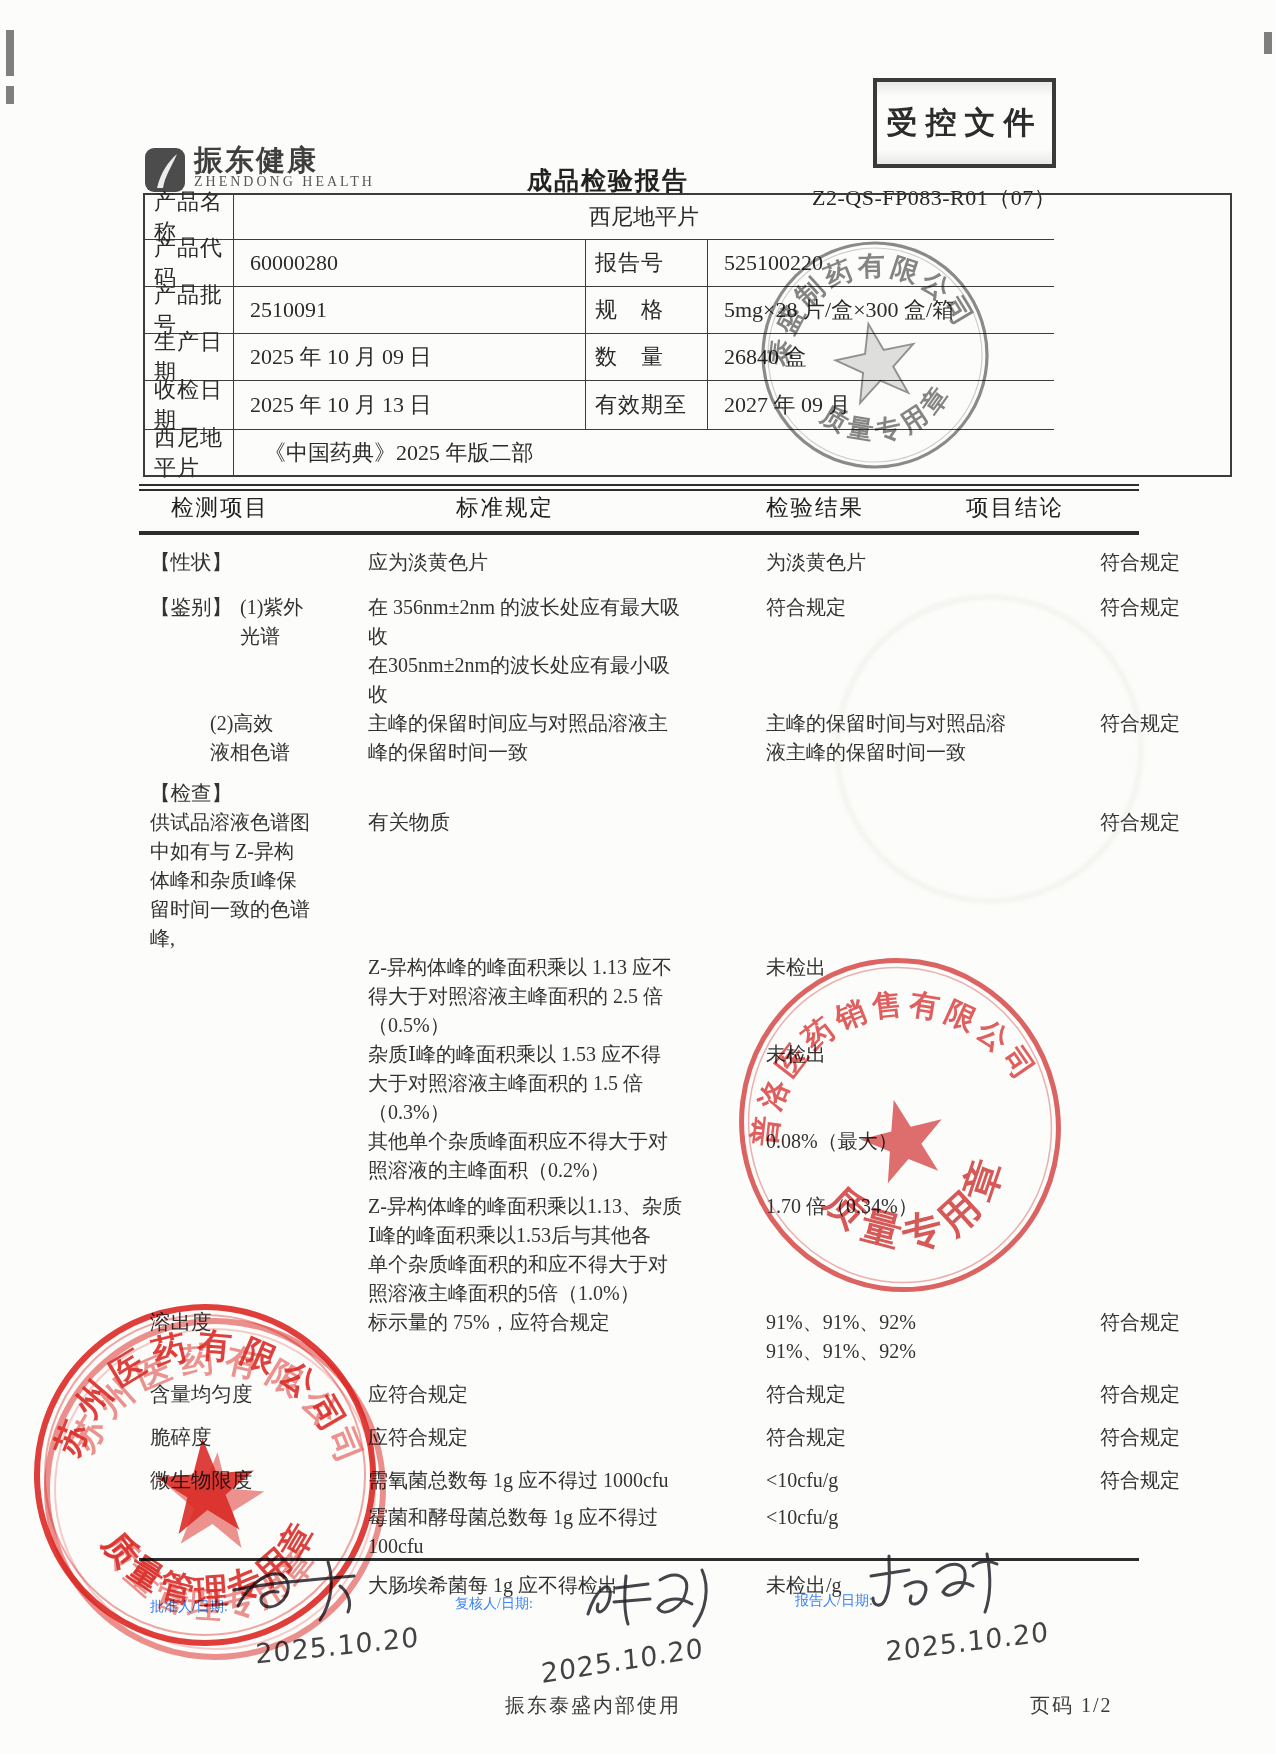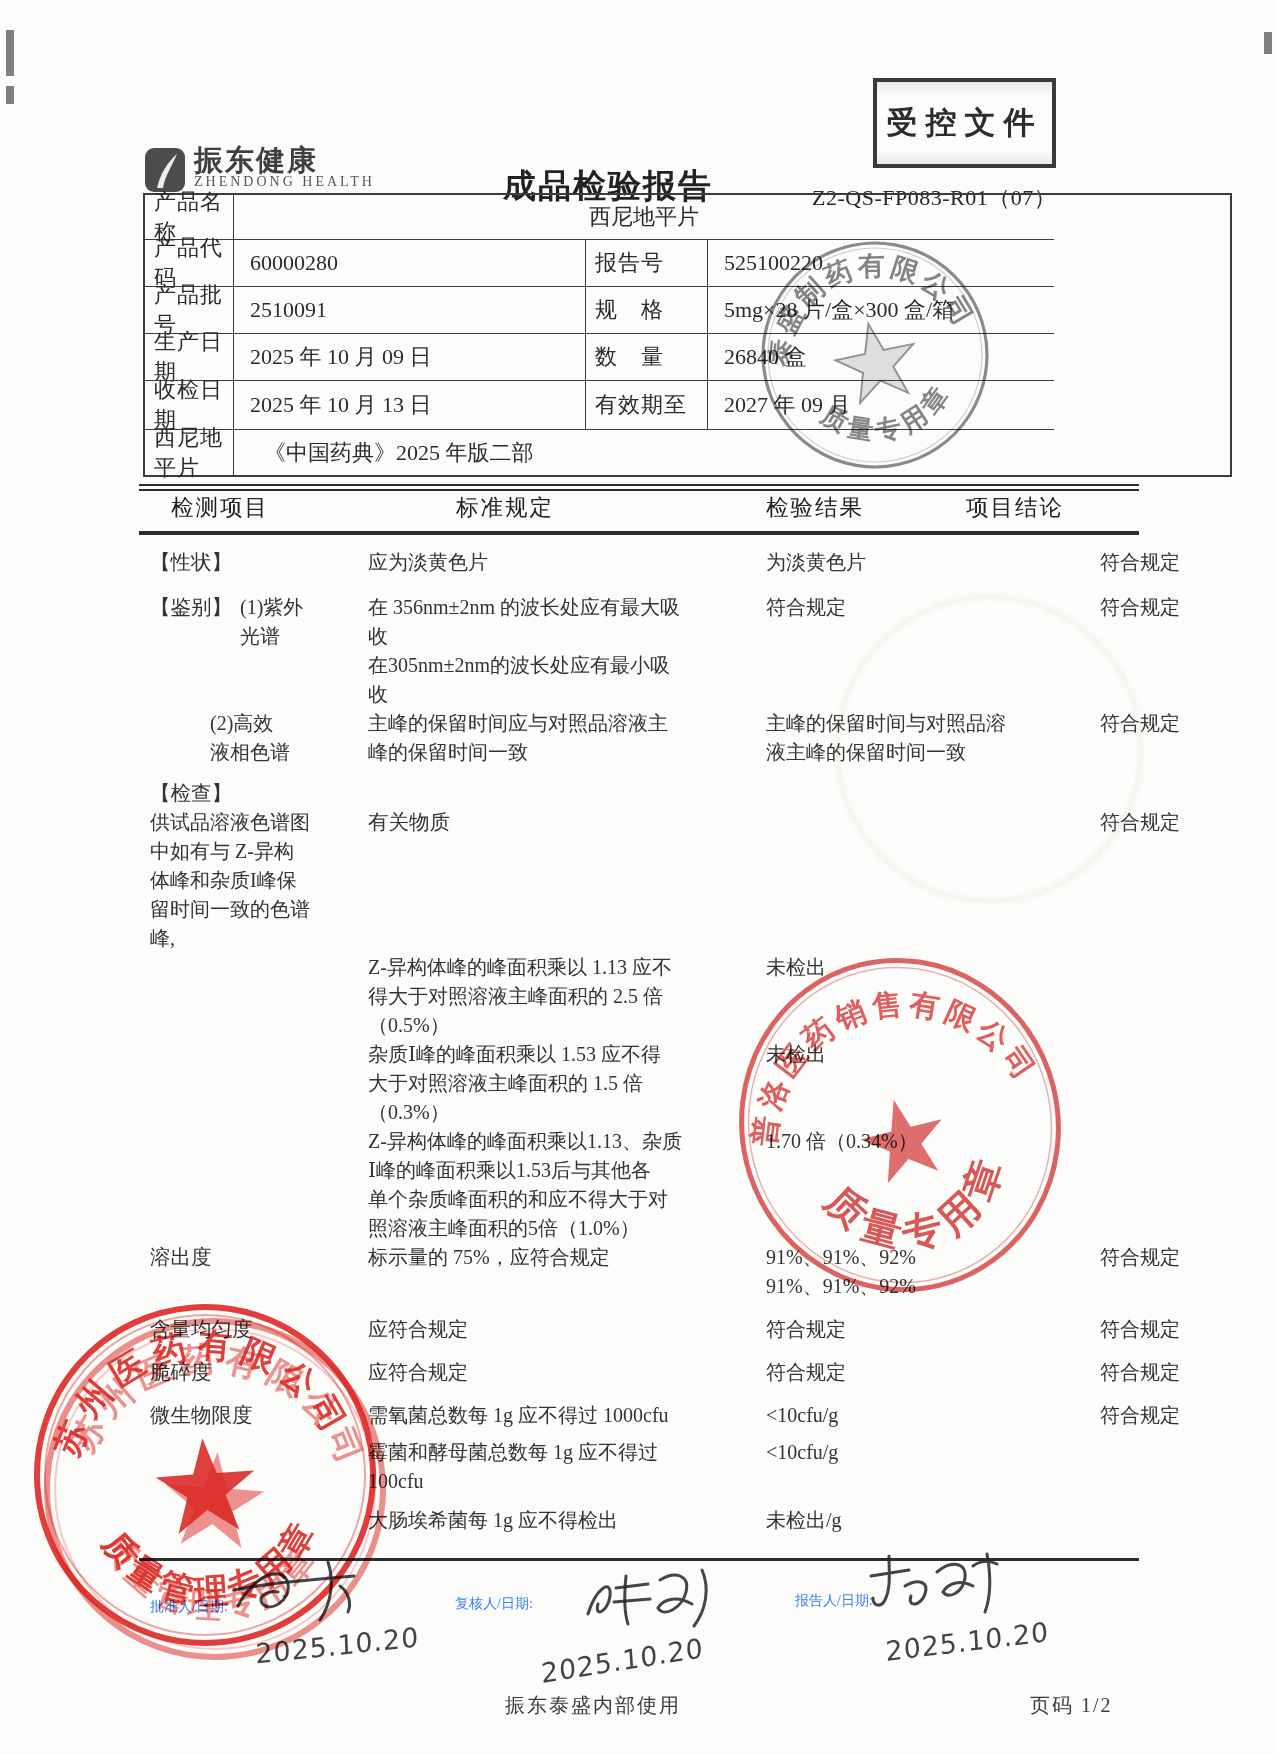--- a/index.html
+++ b/index.html
@@ -8,21 +8,21 @@
         box-shadow:0 0 8px rgba(0,0,0,.25);}
   
   .mark{position:absolute;background:#2c2c2c;opacity:.6;}
   
   .logo{position:absolute;left:144px;top:146px;display:flex;align-items:flex-start;gap:8px;}
   .logo-txt{display:flex;flex-direction:column;line-height:1;}
   .logo-cn{font-family:"Liberation Sans","DejaVu Sans",sans-serif;font-weight:700;font-size:29px;
            color:#3f3f3f;letter-spacing:2px;}
   .logo-en{font-family:Liberation Serif, serif;font-size:14px;color:#565656;
            letter-spacing:3px;}
-  .title{position:absolute;left:478px;top:164px;width:260px;text-align:center;font-size:33px;
+  .title{position:absolute;left:478px;top:164px;width:260px;text-align:center;font-size:25px;
          font-weight:700;letter-spacing:2px;color:#222;}
   .ctrl-stamp{position:absolute;left:873px;top:78px;width:183px;height:90px;box-sizing:border-box;
          border:4px solid #3a3a3a;display:flex;align-items:center;justify-content:center;
          font-size:31px;font-weight:700;letter-spacing:8px;color:#2c2c2c;filter:blur(.3px);
          background:linear-gradient(rgba(70,70,70,.10),transparent 18%,transparent 82%,rgba(70,70,70,.10));}
   .doc-code{position:absolute;left:812px;top:183px;font-size:22px;color:#262626;letter-spacing:.5px;}
   
   .info{position:absolute;left:143px;top:193px;width:1089px;box-sizing:border-box;
         border:2px solid #3c3c3c;display:grid;
         grid-template-columns:89px 352px 122px 346px;
@@ -168,20 +168,27 @@
 （0.5%）</div>
       <div class="tc">未检出</div>
       <div class="tc concl"></div>
     </div>
     <div class="trow" style="margin-bottom:0;">
       <div class="tc item-wrap"></div>
       <div class="tc spec">杂质Ⅰ峰的峰面积乘以 1.53 应不得
 大于对照溶液主峰面积的 1.5 倍
 （0.3%）</div>
       <div class="tc">未检出</div>
+      <div class="tc concl"></div>
+    </div>
+    <div class="trow" style="margin-bottom:7px;">
+      <div class="tc item-wrap"></div>
+      <div class="tc spec">其他单个杂质峰面积应不得大于对
+照溶液的主峰面积（0.2%）</div>
+      <div class="tc">0.08%（最大）</div>
       <div class="tc concl"></div>
     </div>
     <div class="trow" style="margin-bottom:0;">
       <div class="tc item-wrap"></div>
       <div class="tc spec">Z-异构体峰的峰面积乘以1.13、杂质
 Ⅰ峰的峰面积乘以1.53后与其他各
 单个杂质峰面积的和应不得大于对
 照溶液主峰面积的5倍（1.0%）</div>
       <div class="tc">1.70 倍（0.34%）</div>
       <div class="tc concl"></div>

